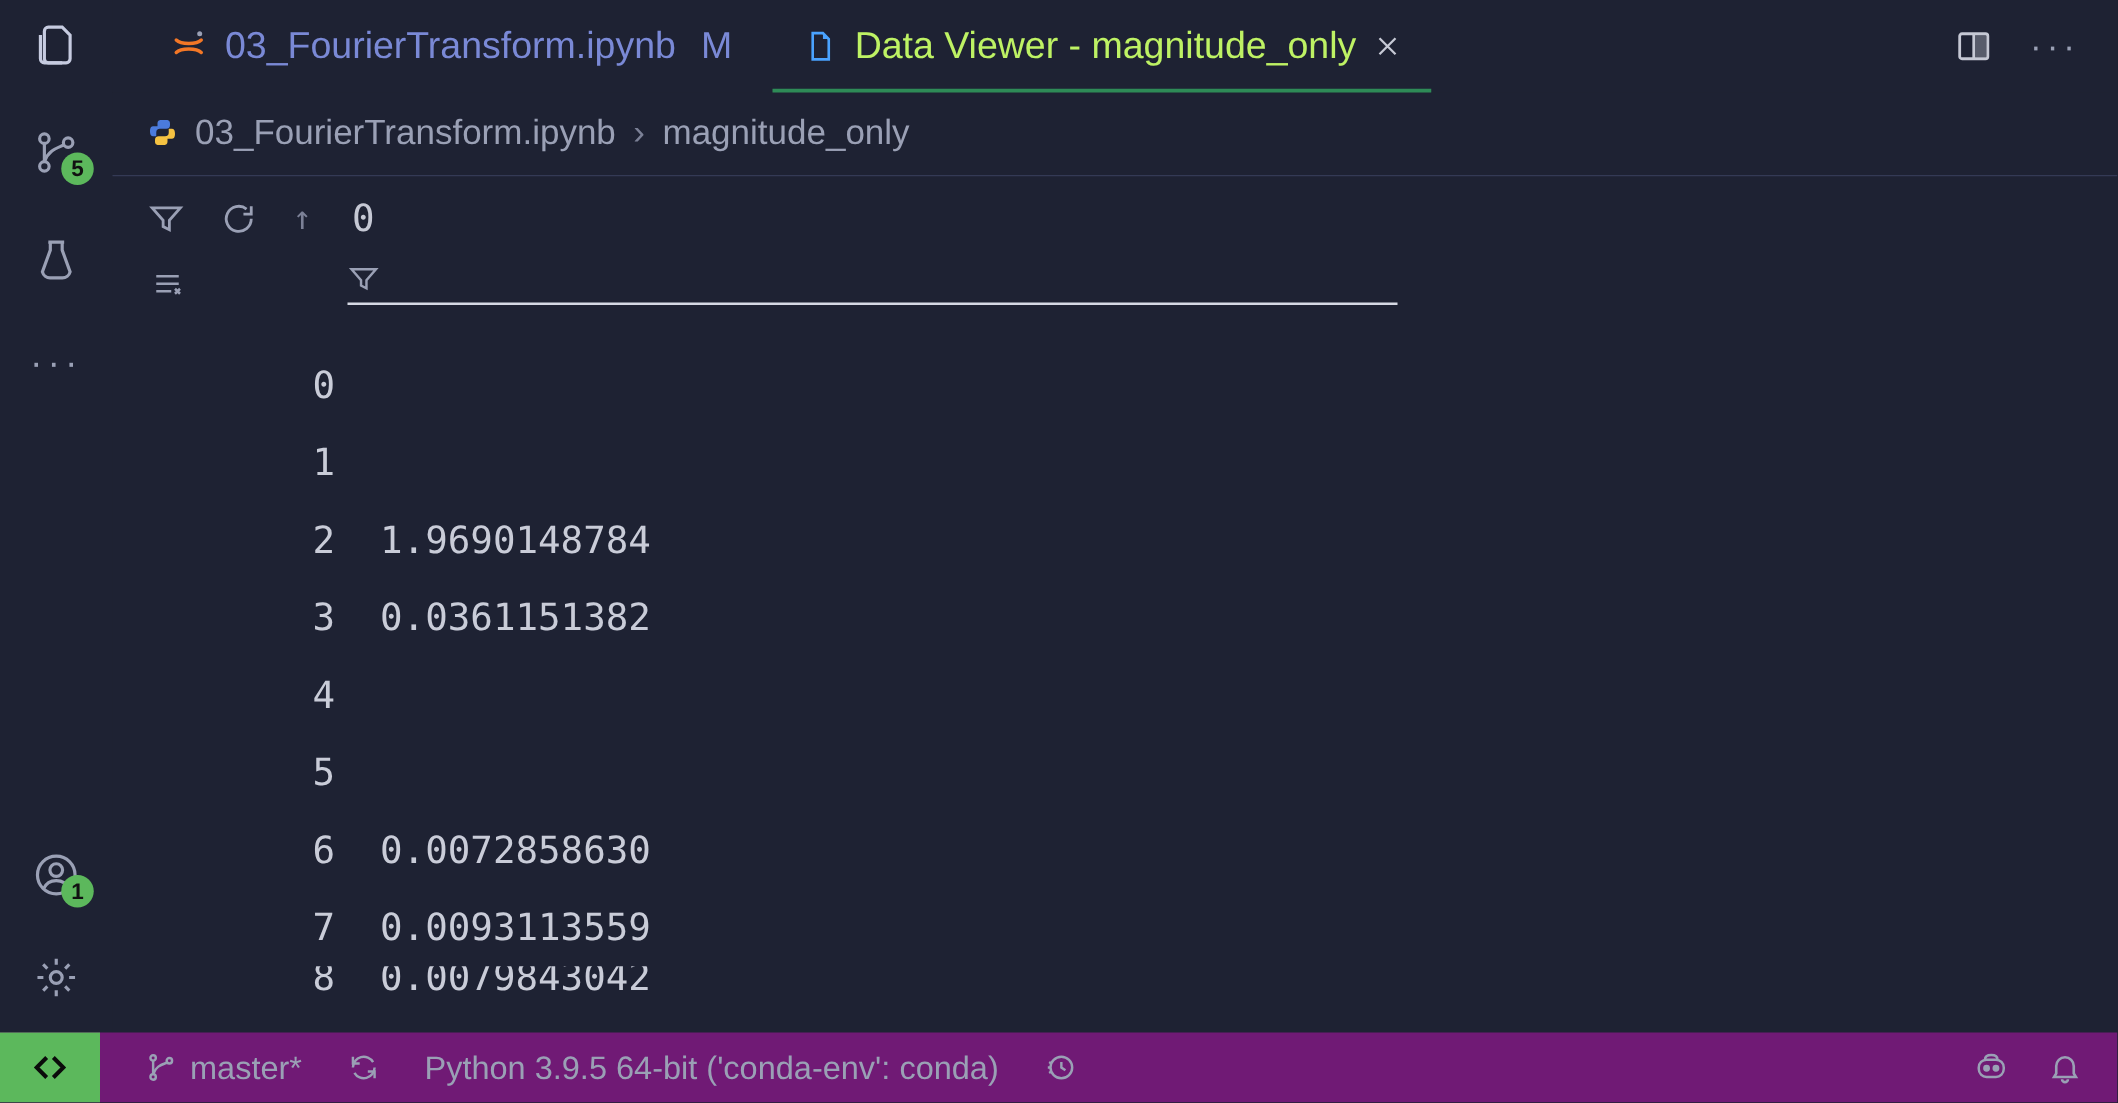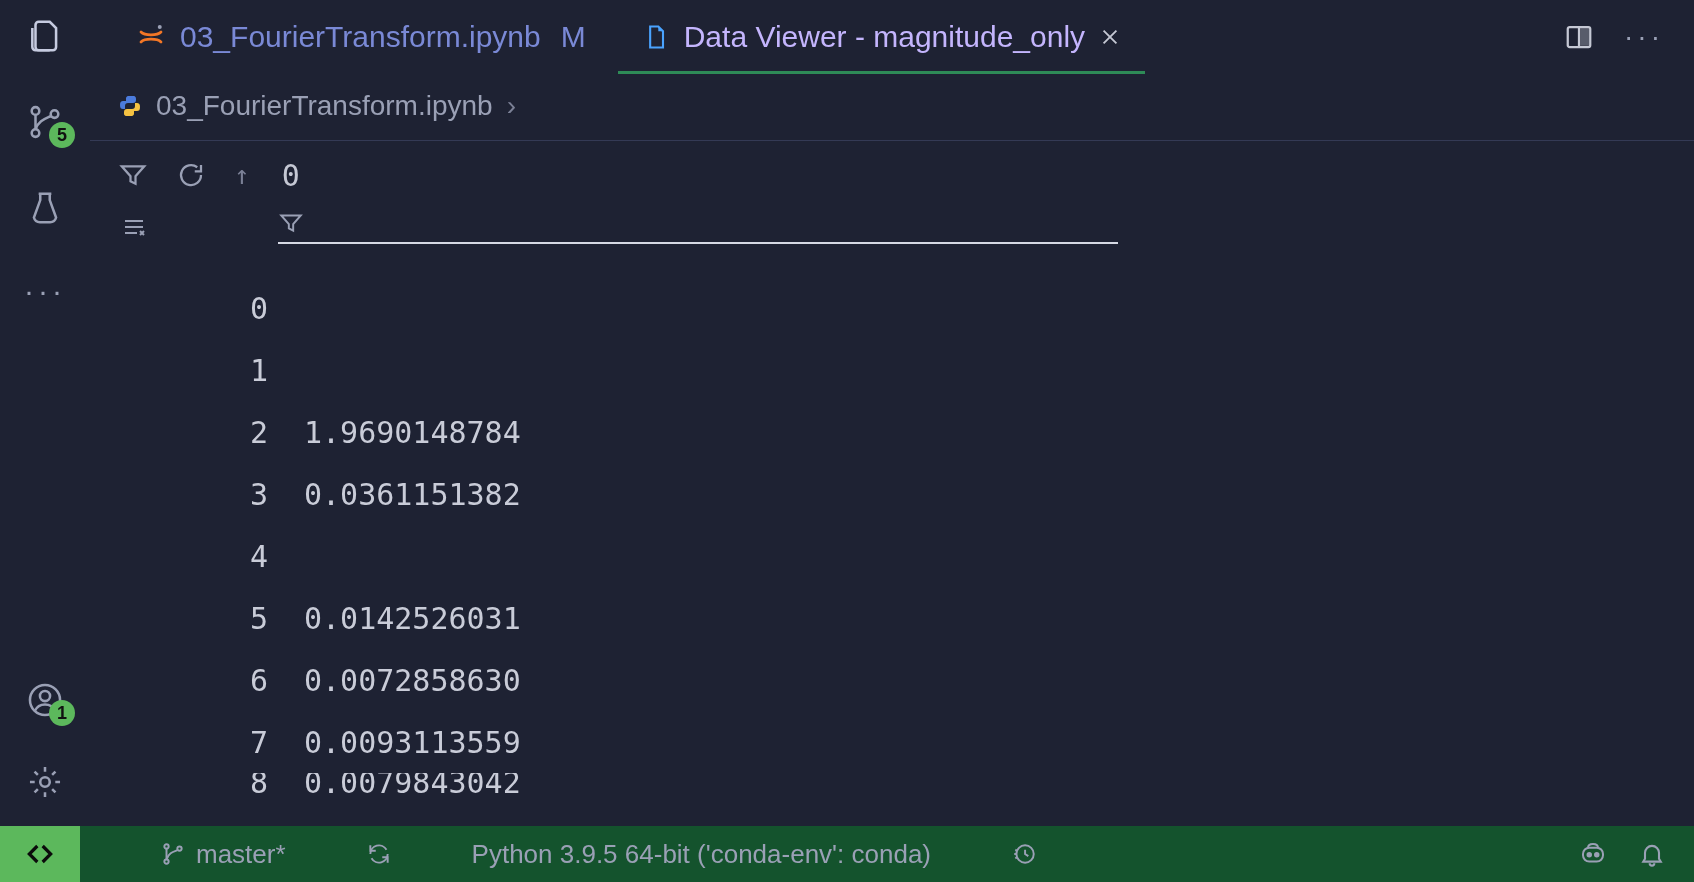--- a/index.html
+++ b/index.html
@@ -52,21 +52,21 @@
     font-size: 30px; cursor:pointer;
     color:#9aa0b5;
   }
   .tab.inactive { color:#7a89d6; }
   .tab .jupyter-icon { width:30px; height:30px; }
   .tab .file-icon { width:28px; height:30px; }
   .tab .title { white-space:nowrap; }
   .tab .suffix { margin-left:6px; color:#7a89d6; }
   .tab .close { width:22px; height:22px; color:#c5c8d4; }
   .tab.active {
-    color:#c4b5fd;
+    color:#bef264;
     position:relative;
   }
   .tab.active::after{
     content:""; position:absolute; left:4px; right:4px; bottom:0;
     height:3px; background:#2e8b57;
   }
   .tabbar-actions {
     margin-left:auto; display:flex; align-items:center; gap:30px;
     padding-right:30px; color:#c5c8d4;
   }
@@ -94,22 +94,22 @@
 
   .data-rows { flex:1; overflow:hidden; padding-top:16px; padding-left:120px; }
   .row { display:flex; gap:36px; font-family:"SF Mono", Menlo, Consolas, monospace; font-size:30px; height:62px; align-items:center; color:#c9ccd8;}
   .row .idx { width:30px; text-align:right; color:#c9ccd8; }
   .row .val { }
   .row.selected .val { color:#5cb85c; }
   .row.cut { overflow:hidden; height:42px; align-items:flex-start; }
   .row.cut .val, .row.cut .idx { transform: translateY(-8px);}
 
   .status-bar {
-    height:56px; background:#14532d;
-    display:flex; align-items:center; font-size:26px; color:#9aa0b5;gap:44px;
+    height:56px; background:#701a75;
+    display:flex; align-items:center; font-size:26px; color:#9aa0b5;
   }
   .remote-btn {
     width:80px; height:56px; background:#5cb85c; color:#0b0b0b;
     display:flex; align-items:center; justify-content:center; cursor:pointer;
     margin-right:18px;
   }
   .remote-btn svg { width:32px; height:32px; }
   .status-item { display:flex; align-items:center; gap:10px; padding:0 18px; cursor:pointer;}
   .status-item svg { width:26px; height:26px; }
   .status-right { margin-left:auto; display:flex; align-items:center; gap:30px; padding-right:28px;}
@@ -193,20 +193,21 @@
       </div>
     </div>
 
     <div class="breadcrumb">
       <svg class="py-icon" viewBox="0 0 24 24">
           <path fill="#4b7bdc" d="M11 2c-3 0-3 2-3 3v2H5c-2 0-3 1-3 4s1 4 3 4h2v-3c0-2 1-3 3-3h5c2 0 3-1 3-3V5c0-1 0-3-3-3h-4z"></path>
           <path fill="#f5c242" d="M13 22c3 0 3-2 3-3v-2h3c2 0 3-1 3-4s-1-4-3-4h-2v3c0 2-1 3-3 3H9c-2 0-3 1-3 3v1c0 1 0 3 3 3h4z"></path>
         </svg>
       <span>03_FourierTransform.ipynb</span>
       <span class="chev">›</span>
+      <span>magnitude_only</span>
     </div>
 
     <div class="viewer-body">
       <div class="toolbar-row">
         <span class="tool-icon">
           <svg viewBox="0 0 24 24" fill="none" stroke="#9aa0b5" stroke-width="1.8">
               <path d="M3 5h18l-7 8v6l-4-2v-4z"></path>
             </svg>
         </span>
         <span class="tool-icon">
@@ -242,21 +243,20 @@
           </div>
           <div class="row">
             <span class="idx">3</span>
             <span class="val">0.0361151382</span>
           </div>
           <div class="row">
             <span class="idx">4</span>
           </div>
           <div class="row">
             <span class="idx">5</span>
-            <span class="val">0.0142526031</span>
           </div>
           <div class="row">
             <span class="idx">6</span>
             <span class="val">0.0072858630</span>
           </div>
           <div class="row">
             <span class="idx">7</span>
             <span class="val">0.0093113559</span>
           </div>
           <div class="row cut">

